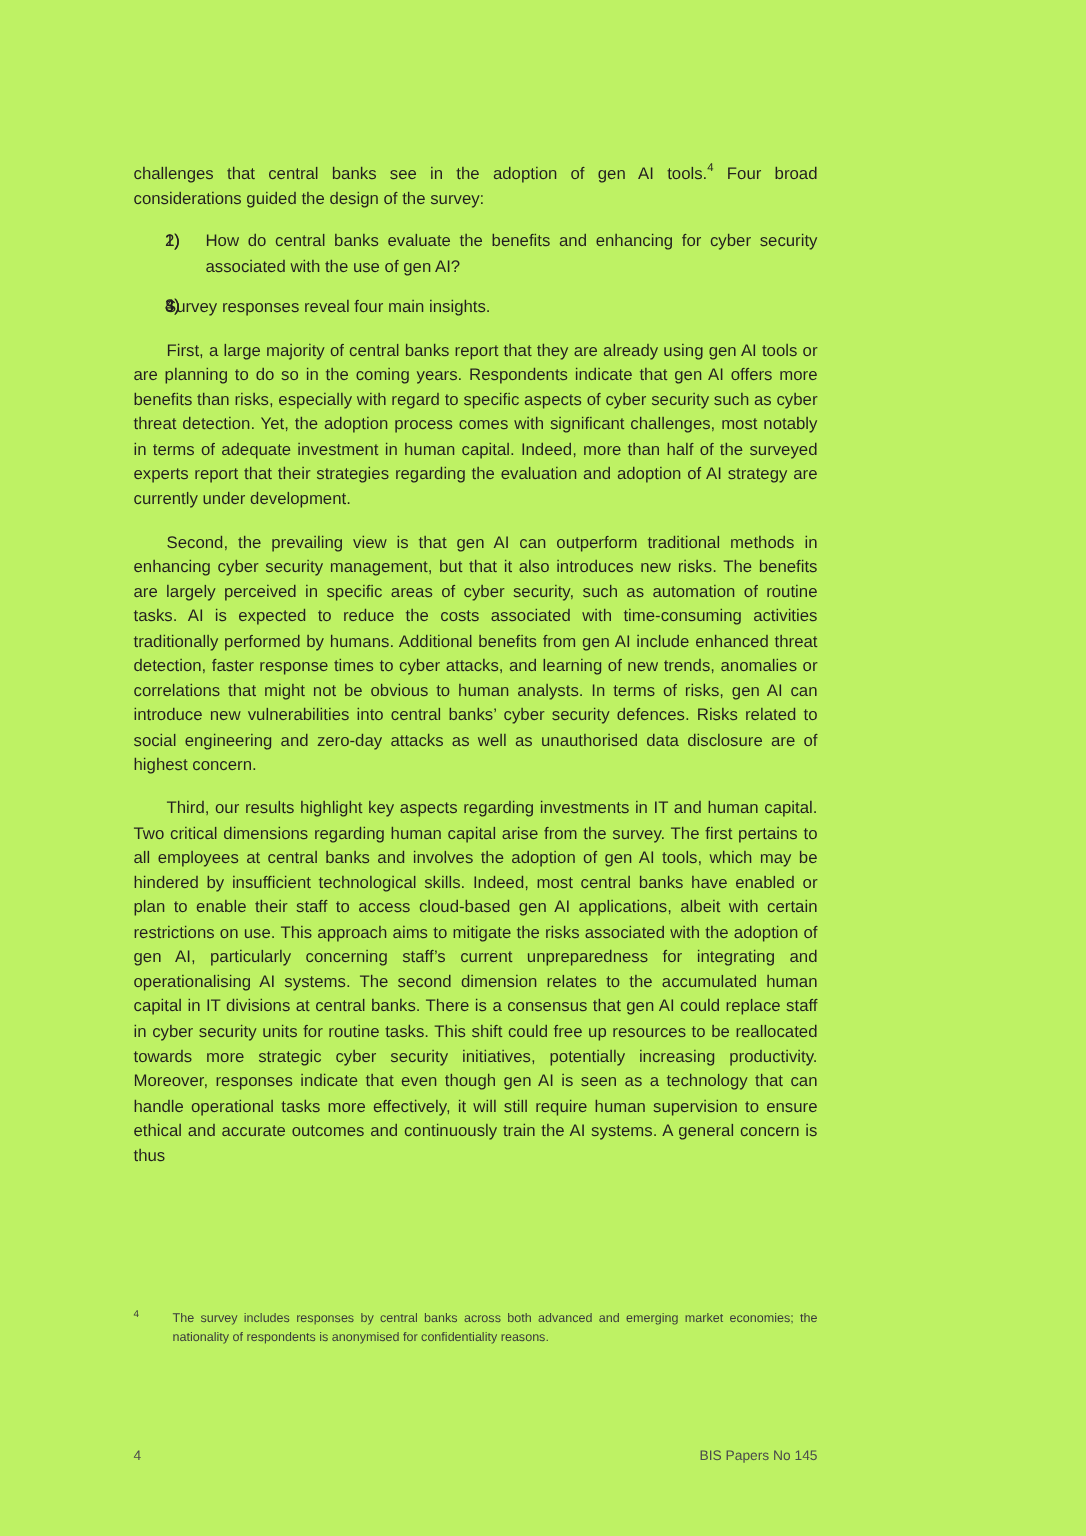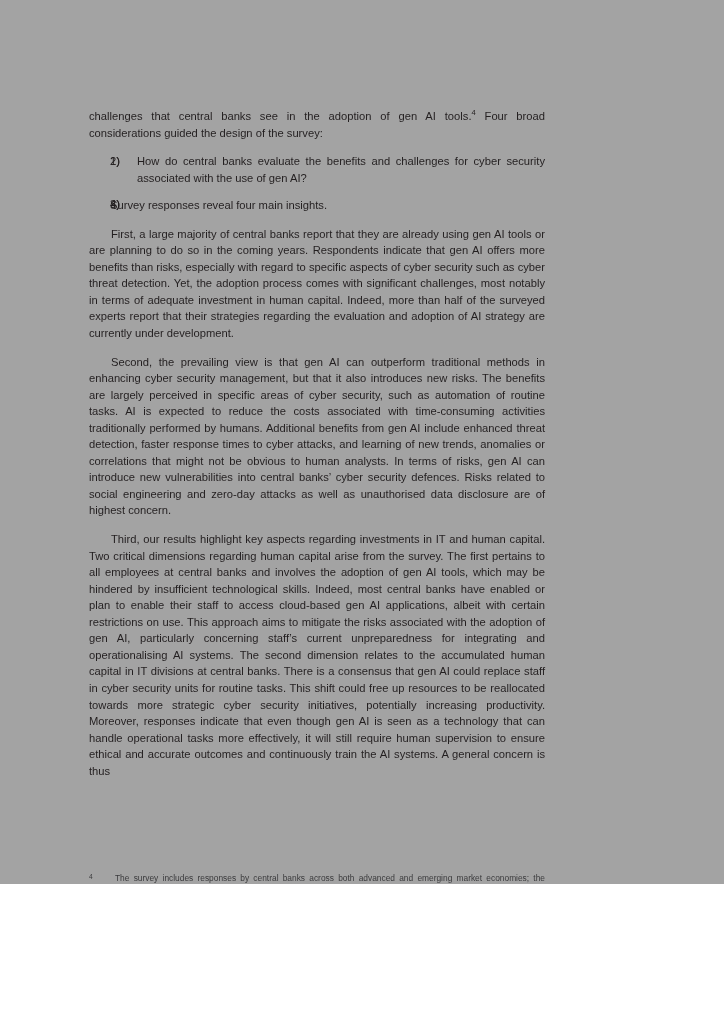--- a/index.html
+++ b/index.html
@@ -3,22 +3,22 @@
 <meta charset="utf-8">
 <style>
   html, body {
     margin: 0;
     padding: 0;
     background: #ffffff;
   }
   .page {
     position: relative;
     width: 724px;
-    height: 884px;
-    background: #a3a3a3;
+    height: 1024px;
+    background: #bef264;
     overflow: hidden;
     font-family: "Liberation Sans", sans-serif;
     color: #231f20;
   }
   .content {
     position: absolute;
     left: 89px;
     top: 108px;
     width: 456px;
   }
@@ -124,21 +124,21 @@
   <div class="content">
 
     <p class="body-par lead"><span>challenges that central banks see in the adoption of gen AI tools.</span><sup class="fn-ref">4</sup><span> Four broad considerations guided the design of the survey:</span></p>
 
     <ol class="questions">
       <li>
         <span class="num">1)</span>
       </li>
       <li>
         <span class="num">2)</span>
-        <span>How do central banks evaluate the benefits and challenges for cyber security associated with the use of gen AI?</span>
+        <span>How do central banks evaluate the benefits and enhancing for cyber security associated with the use of gen AI?</span>
       </li>
       <li>
         <span class="num">3)</span>
       </li>
       <li>
         <span class="num">4)</span>
       </li>
     </ol>
 
     <p class="body-par survey-line">Survey responses reveal four main insights.</p>

